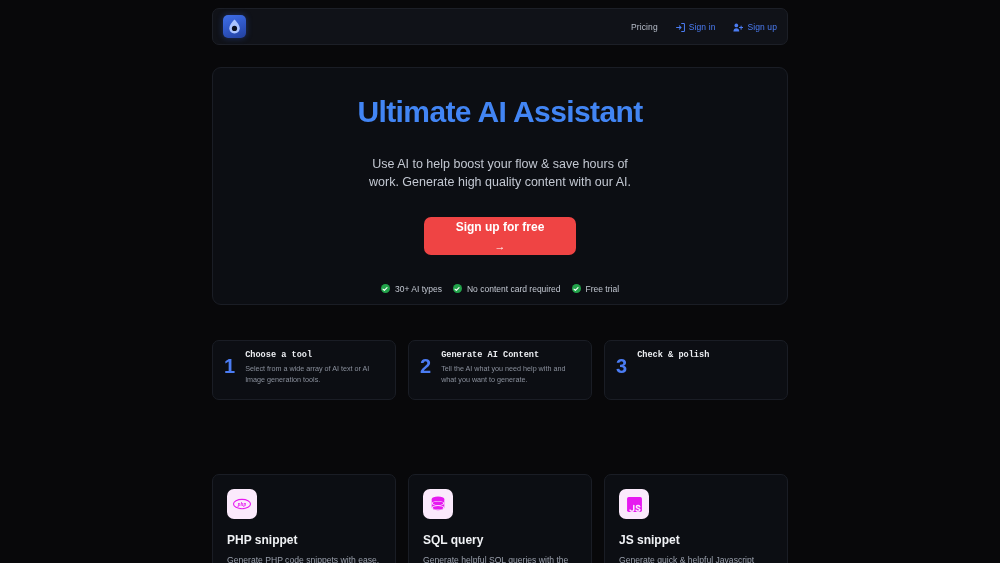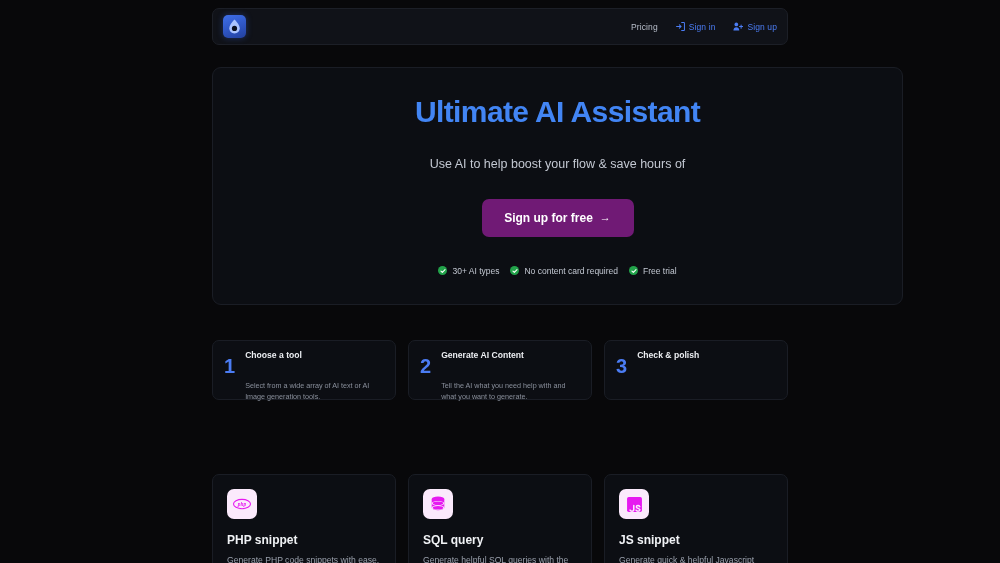--- a/index.html
+++ b/index.html
@@ -64,31 +64,31 @@
     font-size: 8.5px;
     color: #b9bfcb;
     letter-spacing: .1px;
     text-decoration: none;
     white-space: nowrap;
   }
 
   .nav-link.accent {
     color: #4b7cf3;
     display: flex;
-    align-items: flex-start;
+    align-items: flex-end;
     gap: 4px;
   }
   .nav-link.accent svg { display: block; flex: none; }
 
   
   .hero {
     position: absolute;
     left: 212px;
     top: 67px;
-    width: 691px;
+    width: 576px;
     height: 238px;
     background: #0c0e13;
     border: 1px solid #1a1d25;
     border-radius: 9px;
     text-align: center;
     padding-top: 27px;
   }
 
   .hero-title {
     font-size: 30px;
@@ -108,27 +108,28 @@
 
   .cta-wrap { margin-top: 25px; }
 
   .cta {
     display: inline-flex;
     align-items: center;
     justify-content: center;
     gap: 7px;
     width: 152px;
     height: 38px;
-    background: #701a75;
+    background: #ef4444;
     color: #ffffff;
     font-size: 12px;
     font-weight: bold;
     border: none;
     border-radius: 7px;
     cursor: pointer;
+    flex-direction: column;
   }
   .cta .arrow { font-size: 11px; line-height: 1; }
 
   .badges {
     margin-top: 29px;
     display: flex;
     align-items: center;
     justify-content: center;
     gap: 11px;
   }
@@ -175,21 +176,22 @@
     color: #4b7cf3;
     line-height: 1;
     margin-top: 6px;
     flex: none;
   }
   .step-body { min-width: 0; }
   .step-title {
     font-size: 8.6px;
     font-weight: bold;
     color: #eceef2;
-    margin-bottom: 20px;
+    margin-bottom: 3px;
+    font-family: Liberation Mono, monospace;
   }
   .step-desc {
     font-size: 7.2px;
     line-height: 1.55;
     color: #8a909c;
   }
 
   
   .tools {
     position: absolute;
@@ -269,20 +271,21 @@
       </a>
 
     </div>
   </div>
 
   <div class="hero">
     <h1 class="hero-title">Ultimate AI Assistant</h1>
 
     <p class="hero-sub">
       <span>Use AI to help boost your flow &amp; save hours of</span><br>
+      <span>work. Generate high quality content with our AI.</span>
     </p>
 
     <div class="cta-wrap">
       <button class="cta">
         <span>Sign up for free</span>
         <span class="arrow">→</span>
       </button>
     </div>
 
     <div class="badges">

